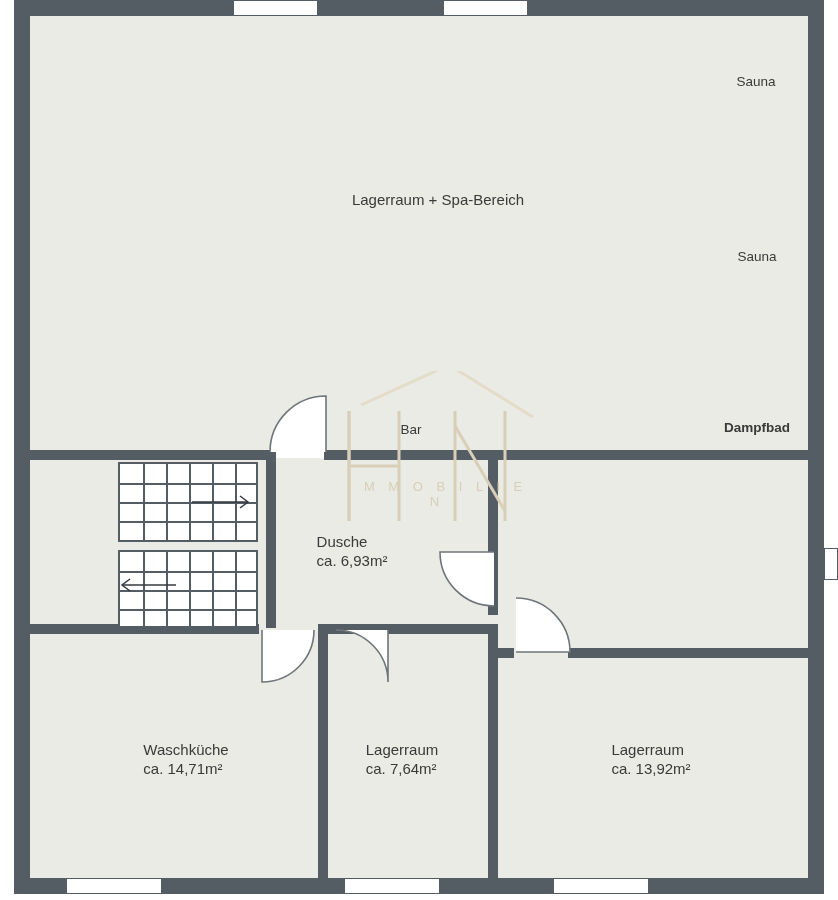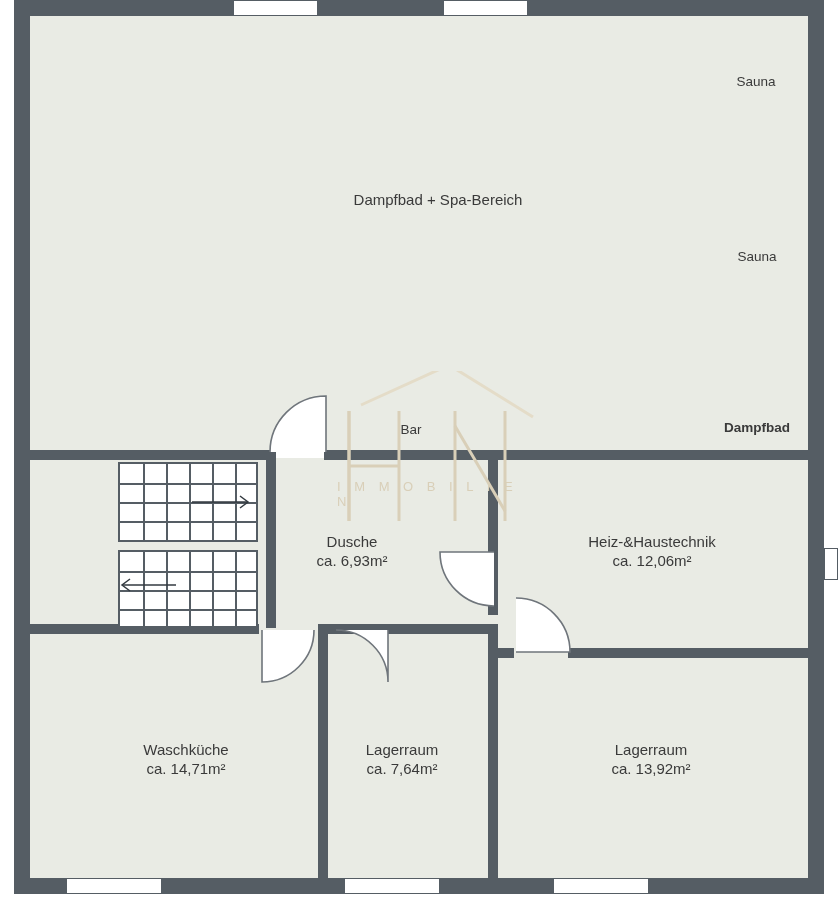--- a/index.html
+++ b/index.html
@@ -30,41 +30,41 @@
     background: #ffffff;
     border: 1px solid #555d64;
     box-sizing: border-box;
   }
   
   .label {
     position: absolute;
     color: #3a3a3a;
     font-size: 15px;
     line-height: 19px;
-    text-align: center;
     white-space: nowrap;
     transform: translateX(-50%);
   }
   .label .name { display: block; }
   .label .area { display: block; }
   .label.small { font-size: 13.5px; }
   
   .watermark {
     position: absolute;
     left: 337px;
     top: 371px;
     width: 200px;
     height: 160px;
     pointer-events: none;
   }
   .wm-text {
     position: absolute;
     left: 0;
     top: 108px;
     width: 200px;
+    text-align: center;
     color: #d9cfb8;
     font-size: 13px;
     letter-spacing: 5px;
     font-family: "Liberation Sans", sans-serif;
   }
   
   .stair-block {
     position: absolute;
     background: #ffffff;
     border: 2px solid #555d64;
@@ -170,29 +170,25 @@
       <line x1="12" y1="95" x2="62" y2="95" stroke="#d9cfb8" stroke-width="3"></line>
       <line x1="118" y1="150" x2="118" y2="40" stroke="#d9cfb8" stroke-width="3"></line>
       <line x1="168" y1="150" x2="168" y2="40" stroke="#d9cfb8" stroke-width="3"></line>
       <line x1="118" y1="55" x2="168" y2="140" stroke="#d9cfb8" stroke-width="3"></line>
       <polyline points="24,34 112,-6 196,46" fill="none" stroke="#e4dcc8" stroke-width="3"></polyline>
     </svg>
     <div class="wm-text">I M M O B I L I E N</div>
   </div>
 
   <div class="label" style="left:438px; top:190px;">
-    <span class="name">Dampfbad + Spa-Bereich</span>
+    <span class="name">Lagerraum + Spa-Bereich</span>
   </div>
   <div class="label" style="left:352px; top:532px;">
     <span class="name">Dusche</span>
     <span class="area">ca. 6,93m²</span>
-  </div>
-  <div class="label" style="left:652px; top:532px;">
-    <span class="name">Heiz-&amp;Haustechnik</span>
-    <span class="area">ca. 12,06m²</span>
   </div>
   <div class="label" style="left:186px; top:740px;">
     <span class="name">Waschküche</span>
     <span class="area">ca. 14,71m²</span>
   </div>
   <div class="label" style="left:402px; top:740px;">
     <span class="name">Lagerraum</span>
     <span class="area">ca. 7,64m²</span>
   </div>
   <div class="label" style="left:651px; top:740px;">

